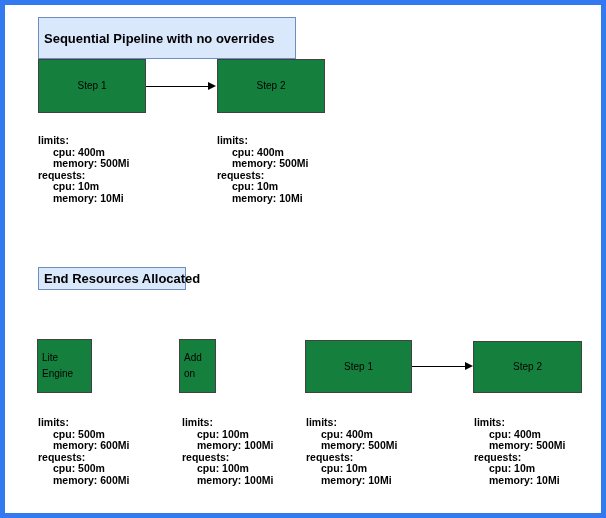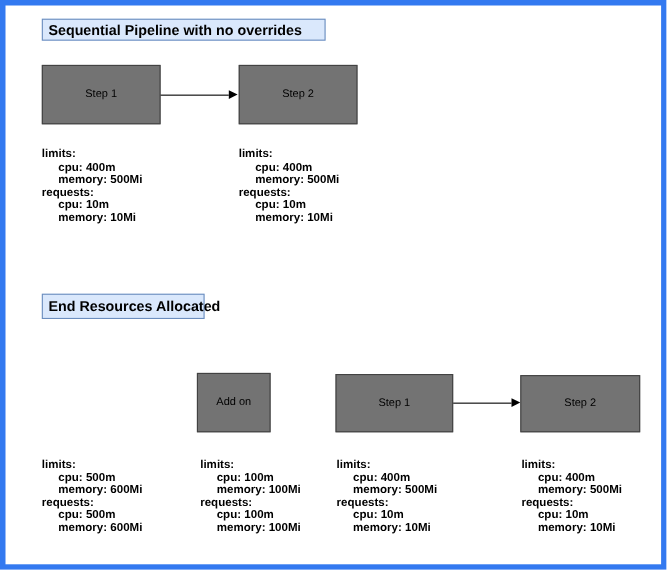--- a/index.html
+++ b/index.html
@@ -7,25 +7,25 @@
     position:relative; width:606px; height:518px; box-sizing:border-box;
     background:#ffffff; border:5px solid #3379F0; overflow:hidden;
     font-family:"Liberation Sans", sans-serif; color:#000;
   }
   .title-box {
     position:absolute; box-sizing:border-box;
     background:#dae8fc; border:1px solid #6c8ebf;
     display:flex; align-items:center; padding:0 5px;
     font-weight:bold; font-size:13px; white-space:nowrap;
   }
-  .t1 { left:33px; top:12px; width:258px; height:20px; }
+  .t1 { left:33px; top:12px; width:258px; height:42px; }
   .t2 { left:33px; top:262px; width:148px; height:23px; }
   .node {
     position:absolute; box-sizing:border-box;
-    background:#737373; border:1px solid #424242;
+    background:#15803d; border:1px solid #424242;
     display:flex; align-items:center; justify-content:center;
     text-align:left; font-size:10px; line-height:16px;
   }
   .node .lbl { padding:0 4px; }
   .arrow { position:absolute; height:1px; background:#000; }
   .arrow::after {
     content:""; position:absolute; right:-8px; top:-4px;
     border-left:8px solid #000; border-top:4px solid transparent;
     border-bottom:4px solid transparent; width:0; height:0;
   }
@@ -68,22 +68,25 @@
     <div class="ind">memory: 500Mi</div>
     <div>requests:</div>
     <div class="ind">cpu: 10m</div>
     <div class="ind">memory: 10Mi</div>
   </div>
 
   <div class="title-box t2">
     <span>End Resources Allocated</span>
   </div>
 
+  <div class="node" style="left:32px;top:334px;width:55px;height:54px">
+    <span class="lbl">Lite Engine</span>
+  </div>
 
-  <div class="node" style="left:174px;top:334px;width:67px;height:54px">
+  <div class="node" style="left:174px;top:334px;width:37px;height:54px">
     <span class="lbl">Add on</span>
   </div>
 
   <div class="node" style="left:300px;top:335px;width:107px;height:53px">
     <span class="lbl">Step 1</span>
   </div>
 
   <div class="arrow" style="left:407px;top:361px;width:53px"></div>
 
   <div class="node" style="left:468px;top:336px;width:109px;height:52px">

